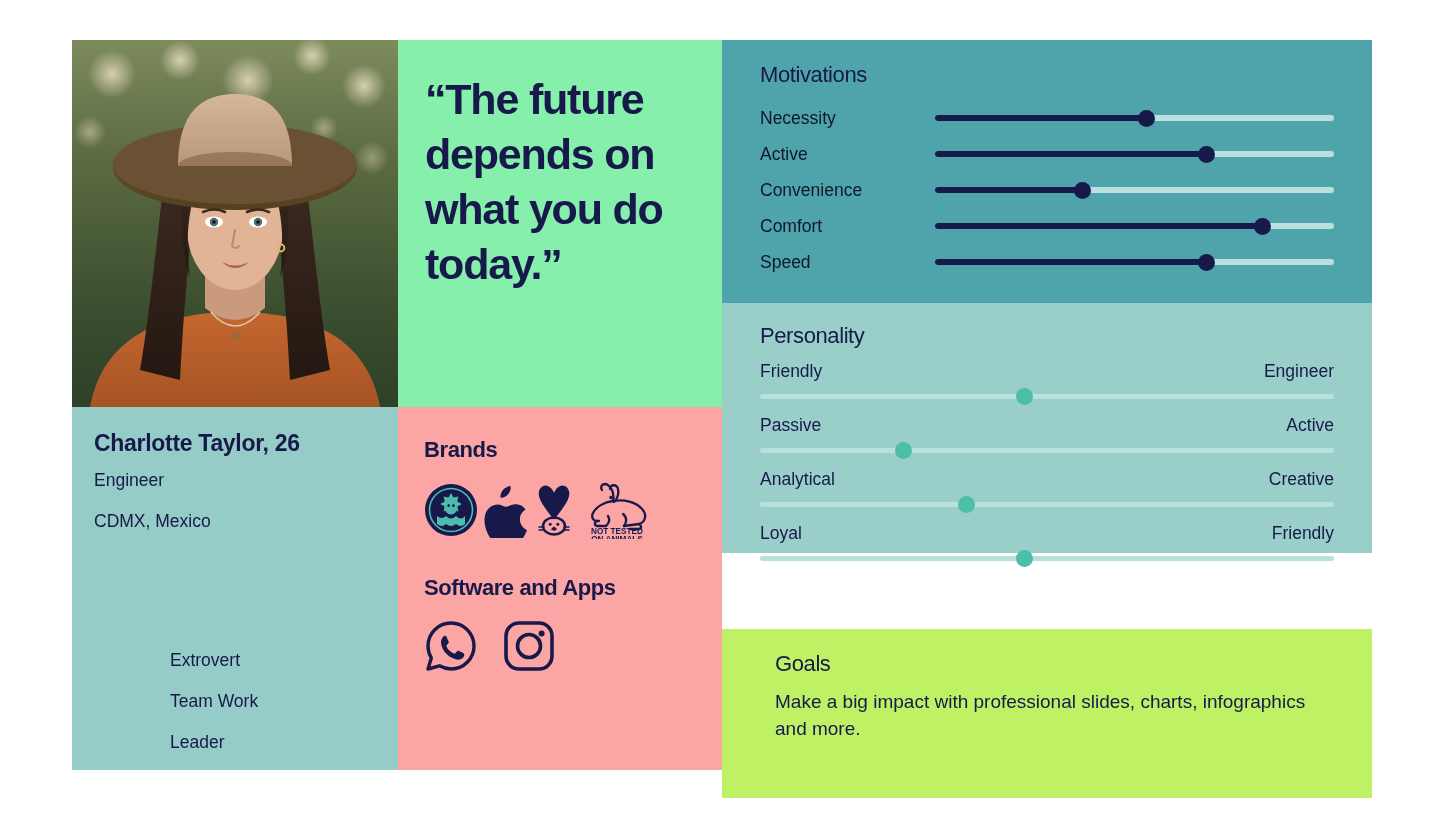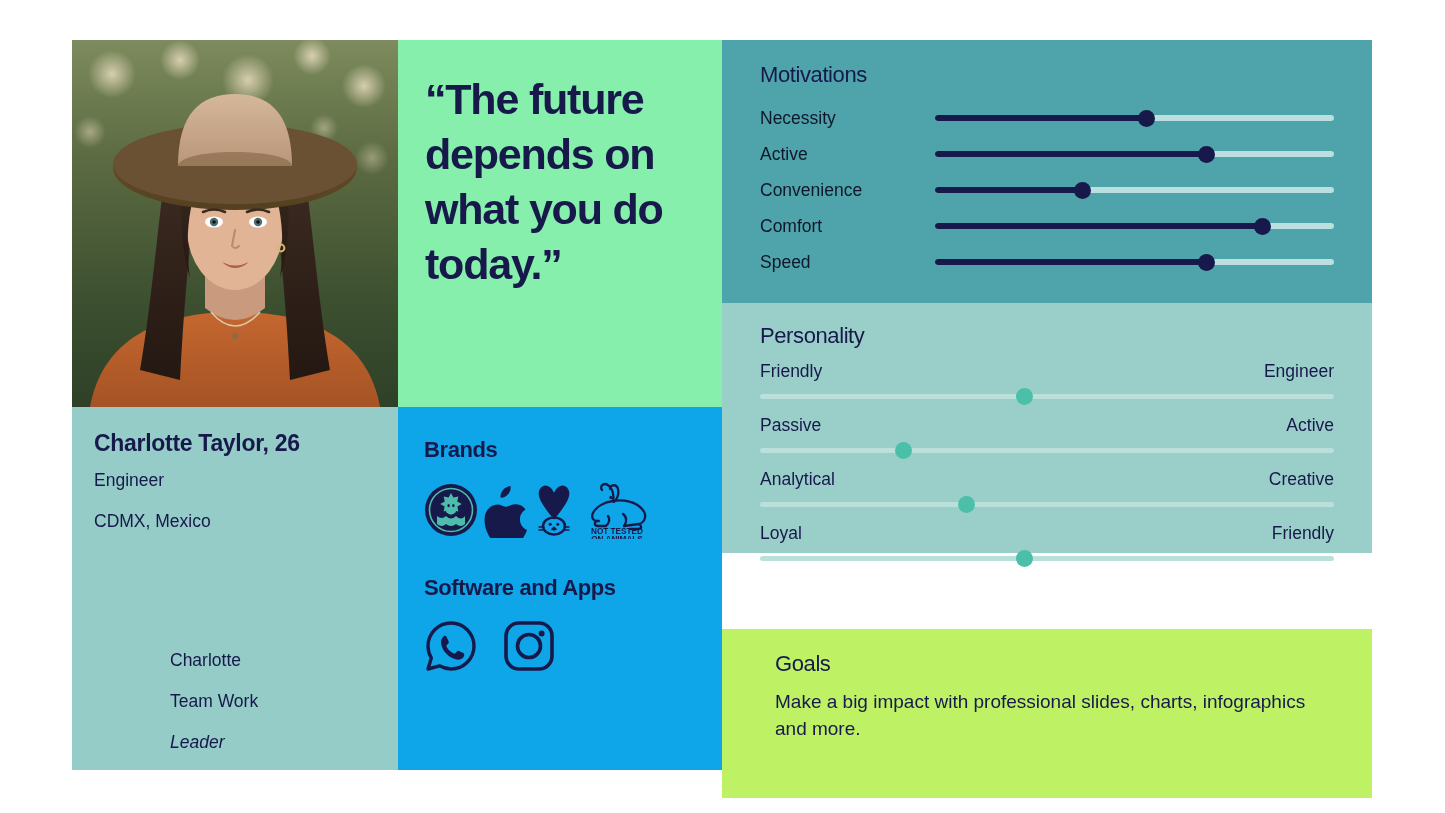--- a/index.html
+++ b/index.html
@@ -63,21 +63,21 @@
     left: 98px;
     bottom: 12px;
     width: 200px;
   }
   .trait-item {
     font-size: 17.5px;
     color: #17194b;
     margin-bottom: 21px;
     line-height: 1.15;
   }
-  .trait-item:last-child { margin-bottom: 6px; font-style: italic; }
+  .trait-item:last-child { margin-bottom: 6px; }
 
   
   .quote-cell {
     grid-column: 2;
     grid-row: 1;
     background: #86efac;
     padding: 32px 20px 0 27px;
     box-sizing: border-box;
   }
   .quote-text {
@@ -86,21 +86,21 @@
     color: #17194b;
     line-height: 1.28;
     letter-spacing: -1.2px;
     margin: 0;
   }
 
   
   .brands-cell {
     grid-column: 2;
     grid-row: 2;
-    background: #0ea5e9;
+    background: #fca5a5;
     padding: 30px 20px 0 26px;
     box-sizing: border-box;
   }
   .section-heading-dark {
     font-size: 22px;
     font-weight: bold;
     color: #17194b;
     letter-spacing: -0.4px;
     margin: 0 0 18px 0;
   }
@@ -298,21 +298,21 @@
 
       <circle cx="209" cy="208" r="3.4" fill="none" stroke="#d6b675" stroke-width="2"></circle>
     </svg>
   </div>
 
   <div class="profile-cell">
     <h2 class="profile-name">Charlotte Taylor, 26</h2>
     <p class="profile-line">Engineer</p>
     <p class="profile-line">CDMX, Mexico</p>
     <div class="traits">
-      <div class="trait-item">Charlotte</div>
+      <div class="trait-item">Extrovert</div>
       <div class="trait-item">Team Work</div>
       <div class="trait-item">Leader</div>
     </div>
   </div>
 
   <div class="quote-cell">
     <p class="quote-text">“The future depends on what you do today.”</p>
   </div>
 
   <div class="brands-cell">

